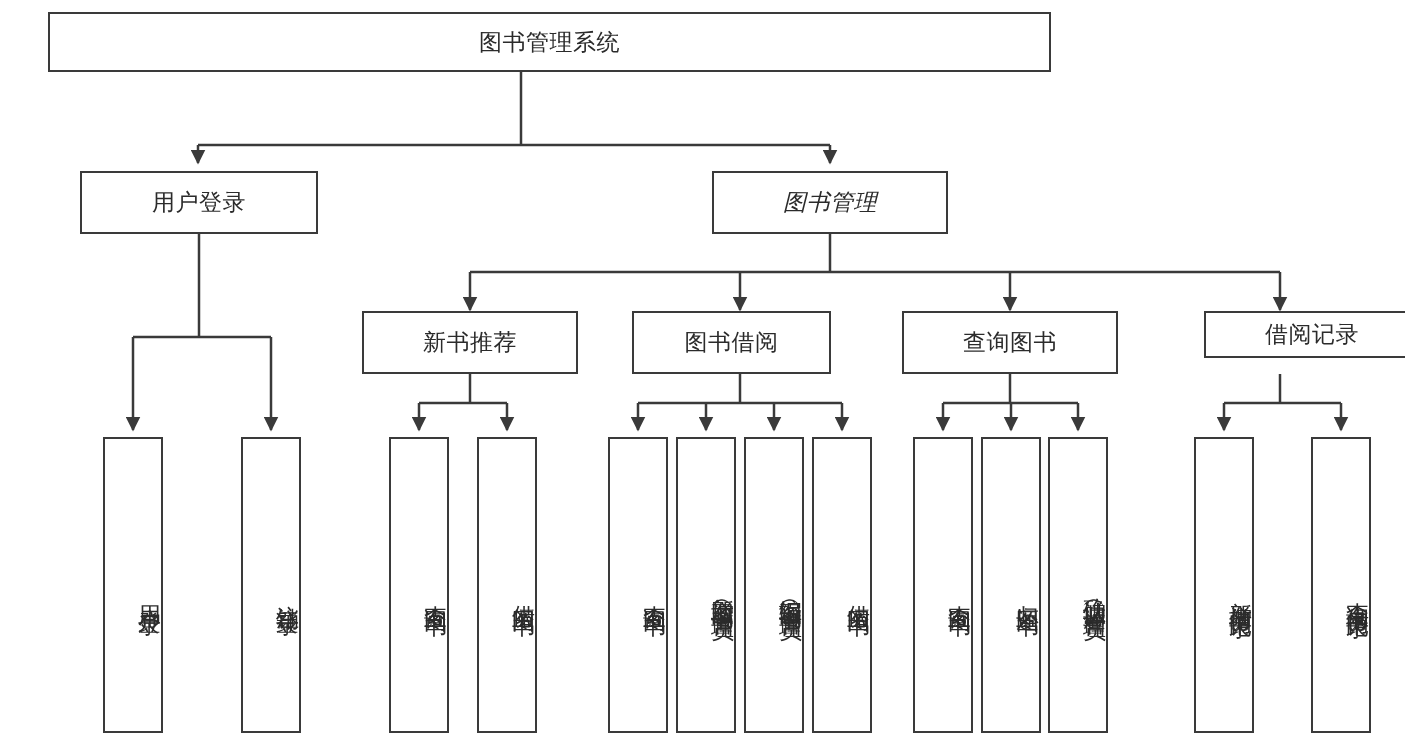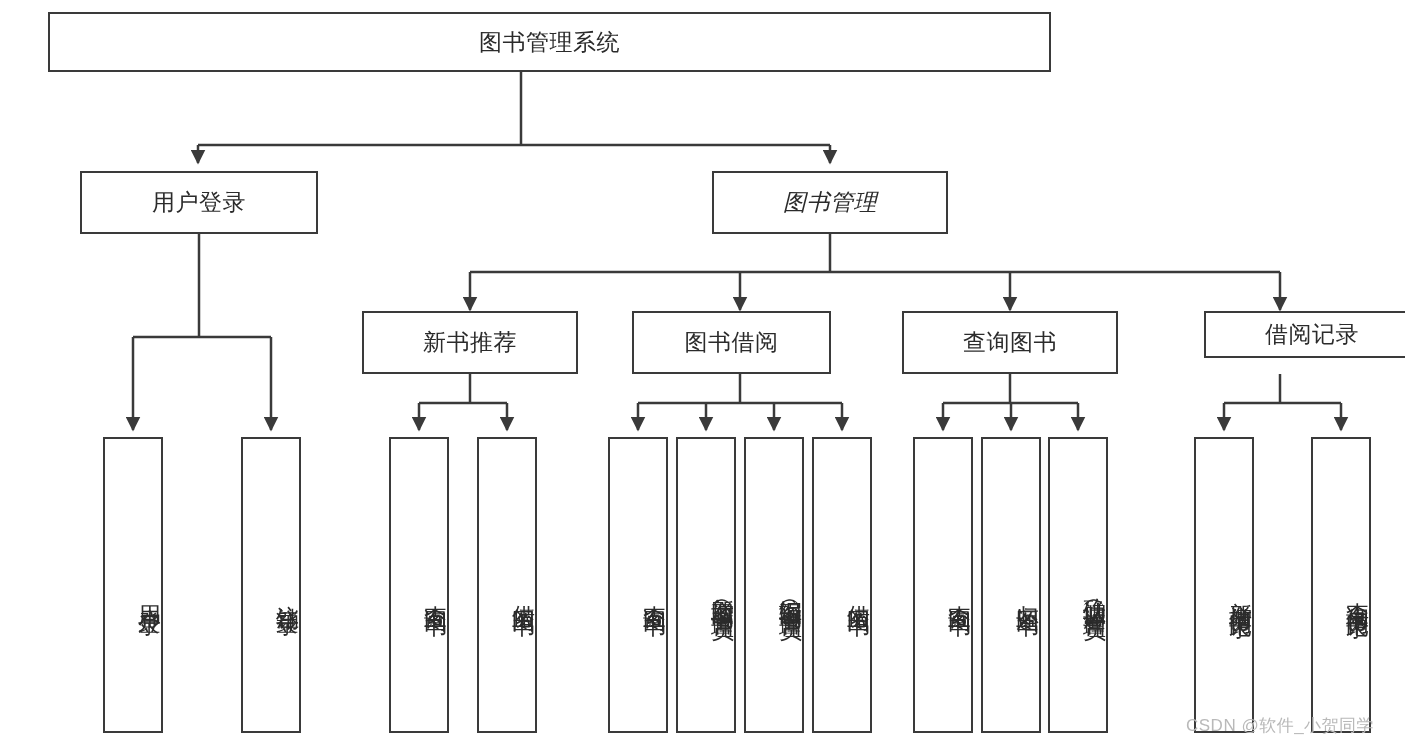--- a/index.html
+++ b/index.html
@@ -182,15 +182,14 @@
     <span class="vtext">确认归还（管理员）</span>
   </div>
 
   <div class="node vert" style="left:1194px; top:437px; width:60px; height:296px;">
     <span class="vtext">新增借阅记录</span>
   </div>
   <div class="node vert" style="left:1311px; top:437px; width:60px; height:296px;">
     <span class="vtext">查询借阅记录</span>
   </div>
 
-  <div class="watermark">CSDN @软件_小贺同学</div>
 
 </div>
 
 </body></html>

